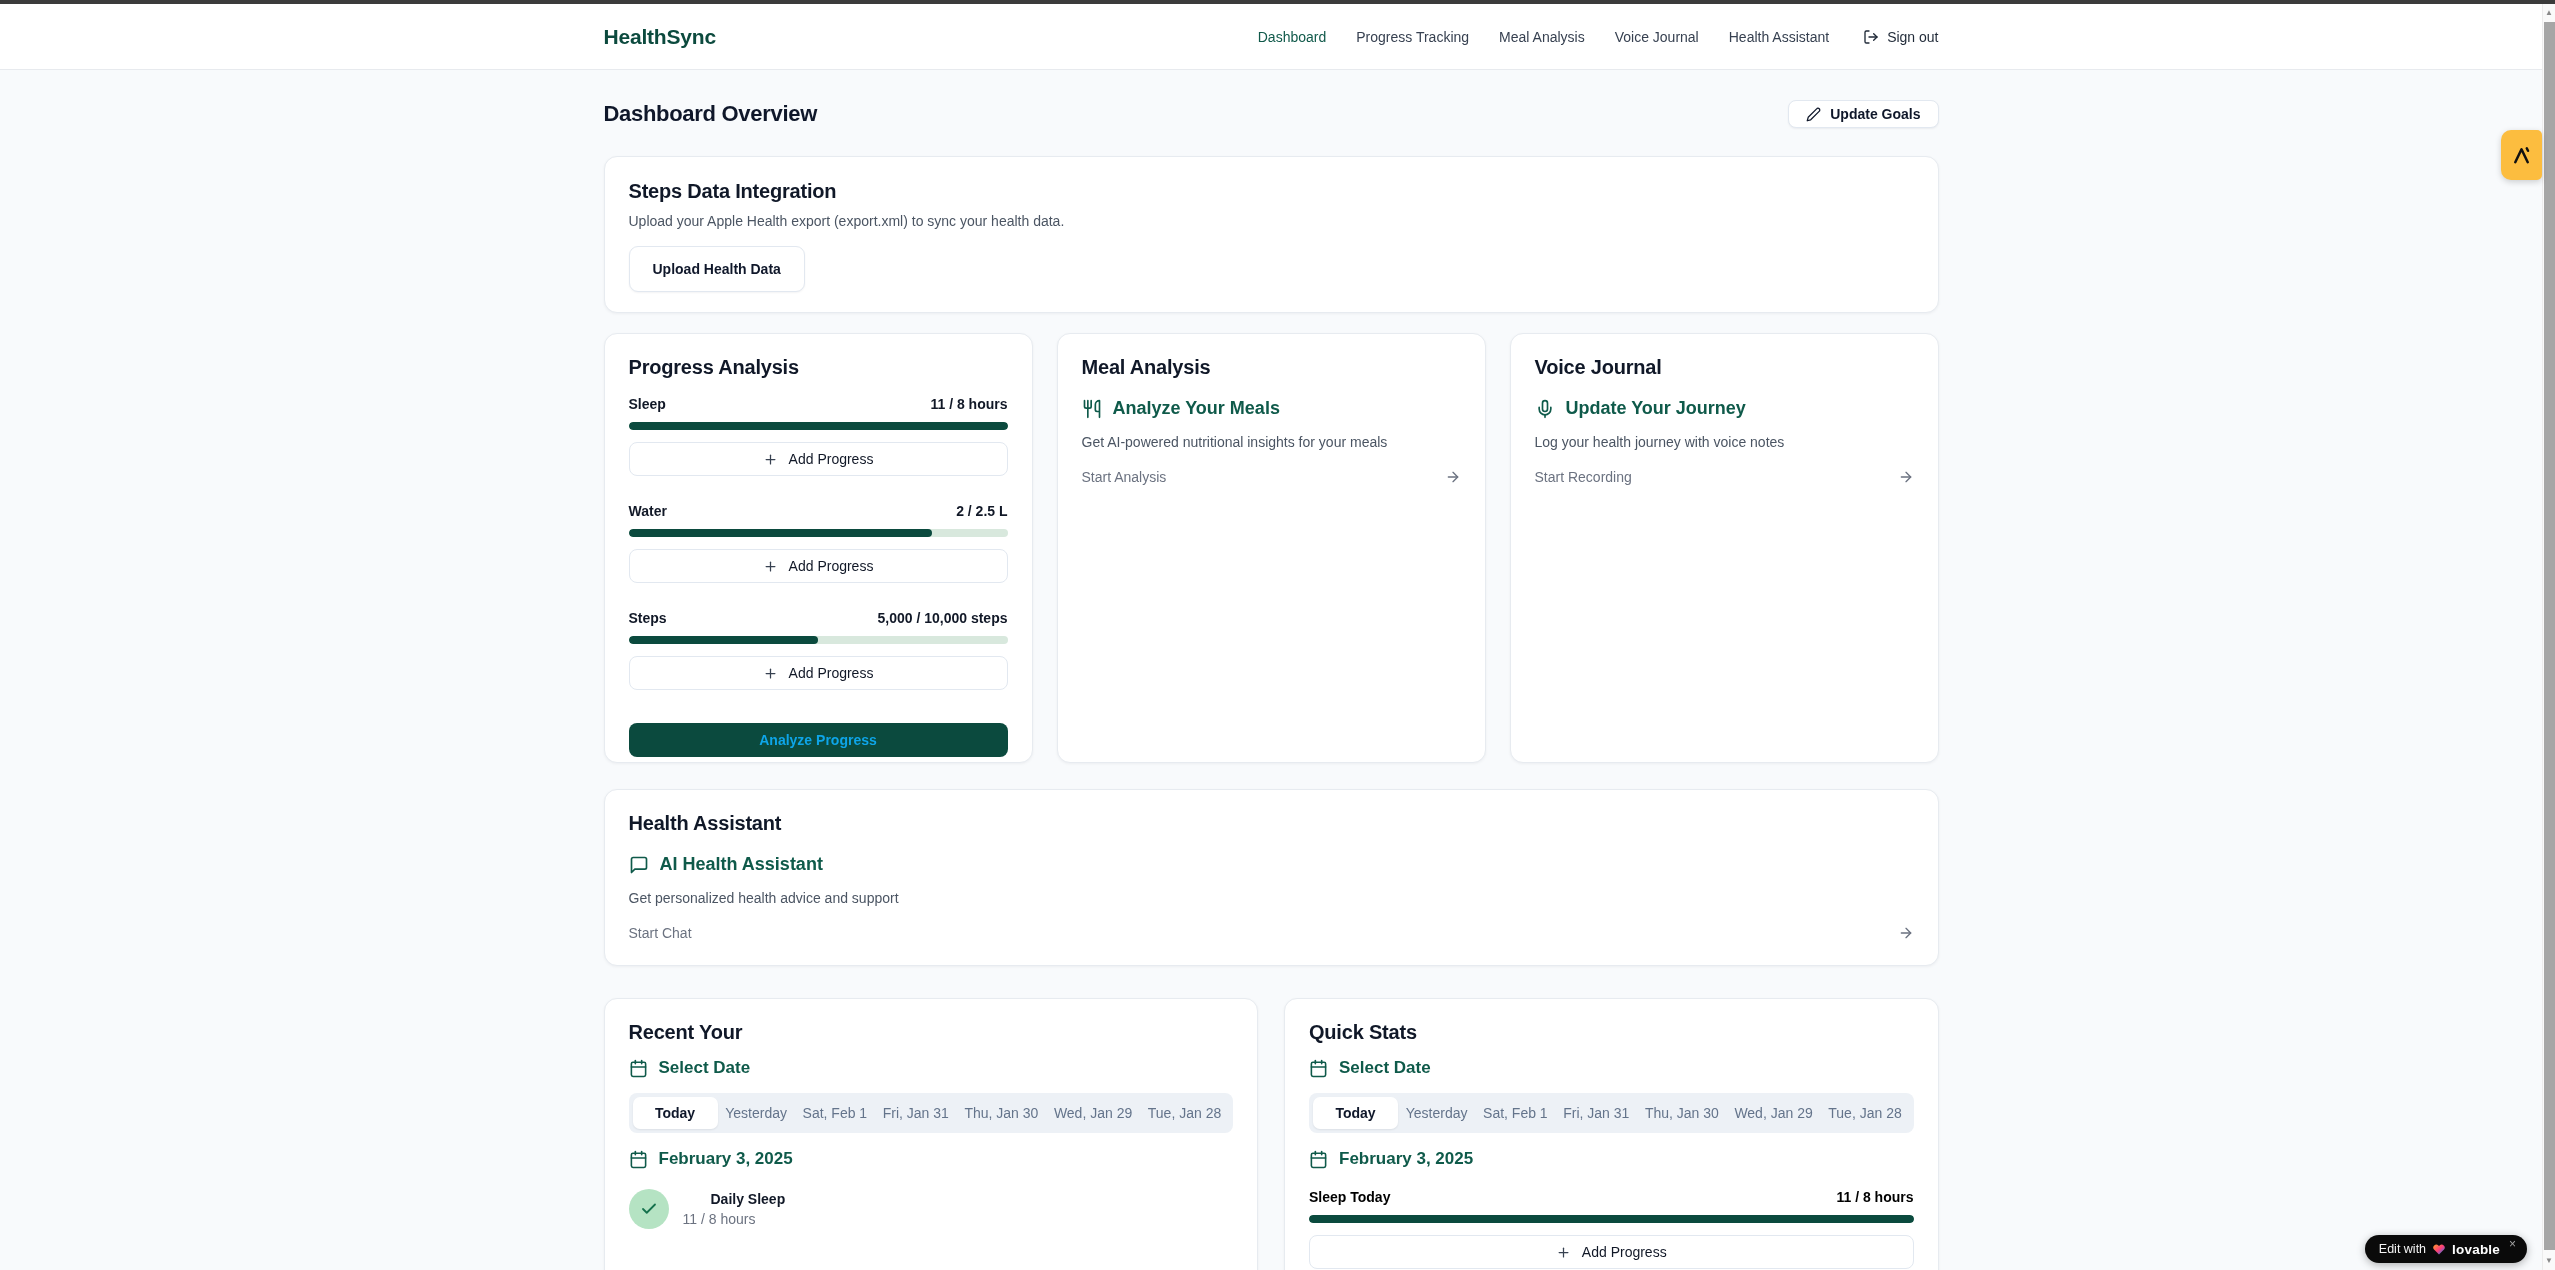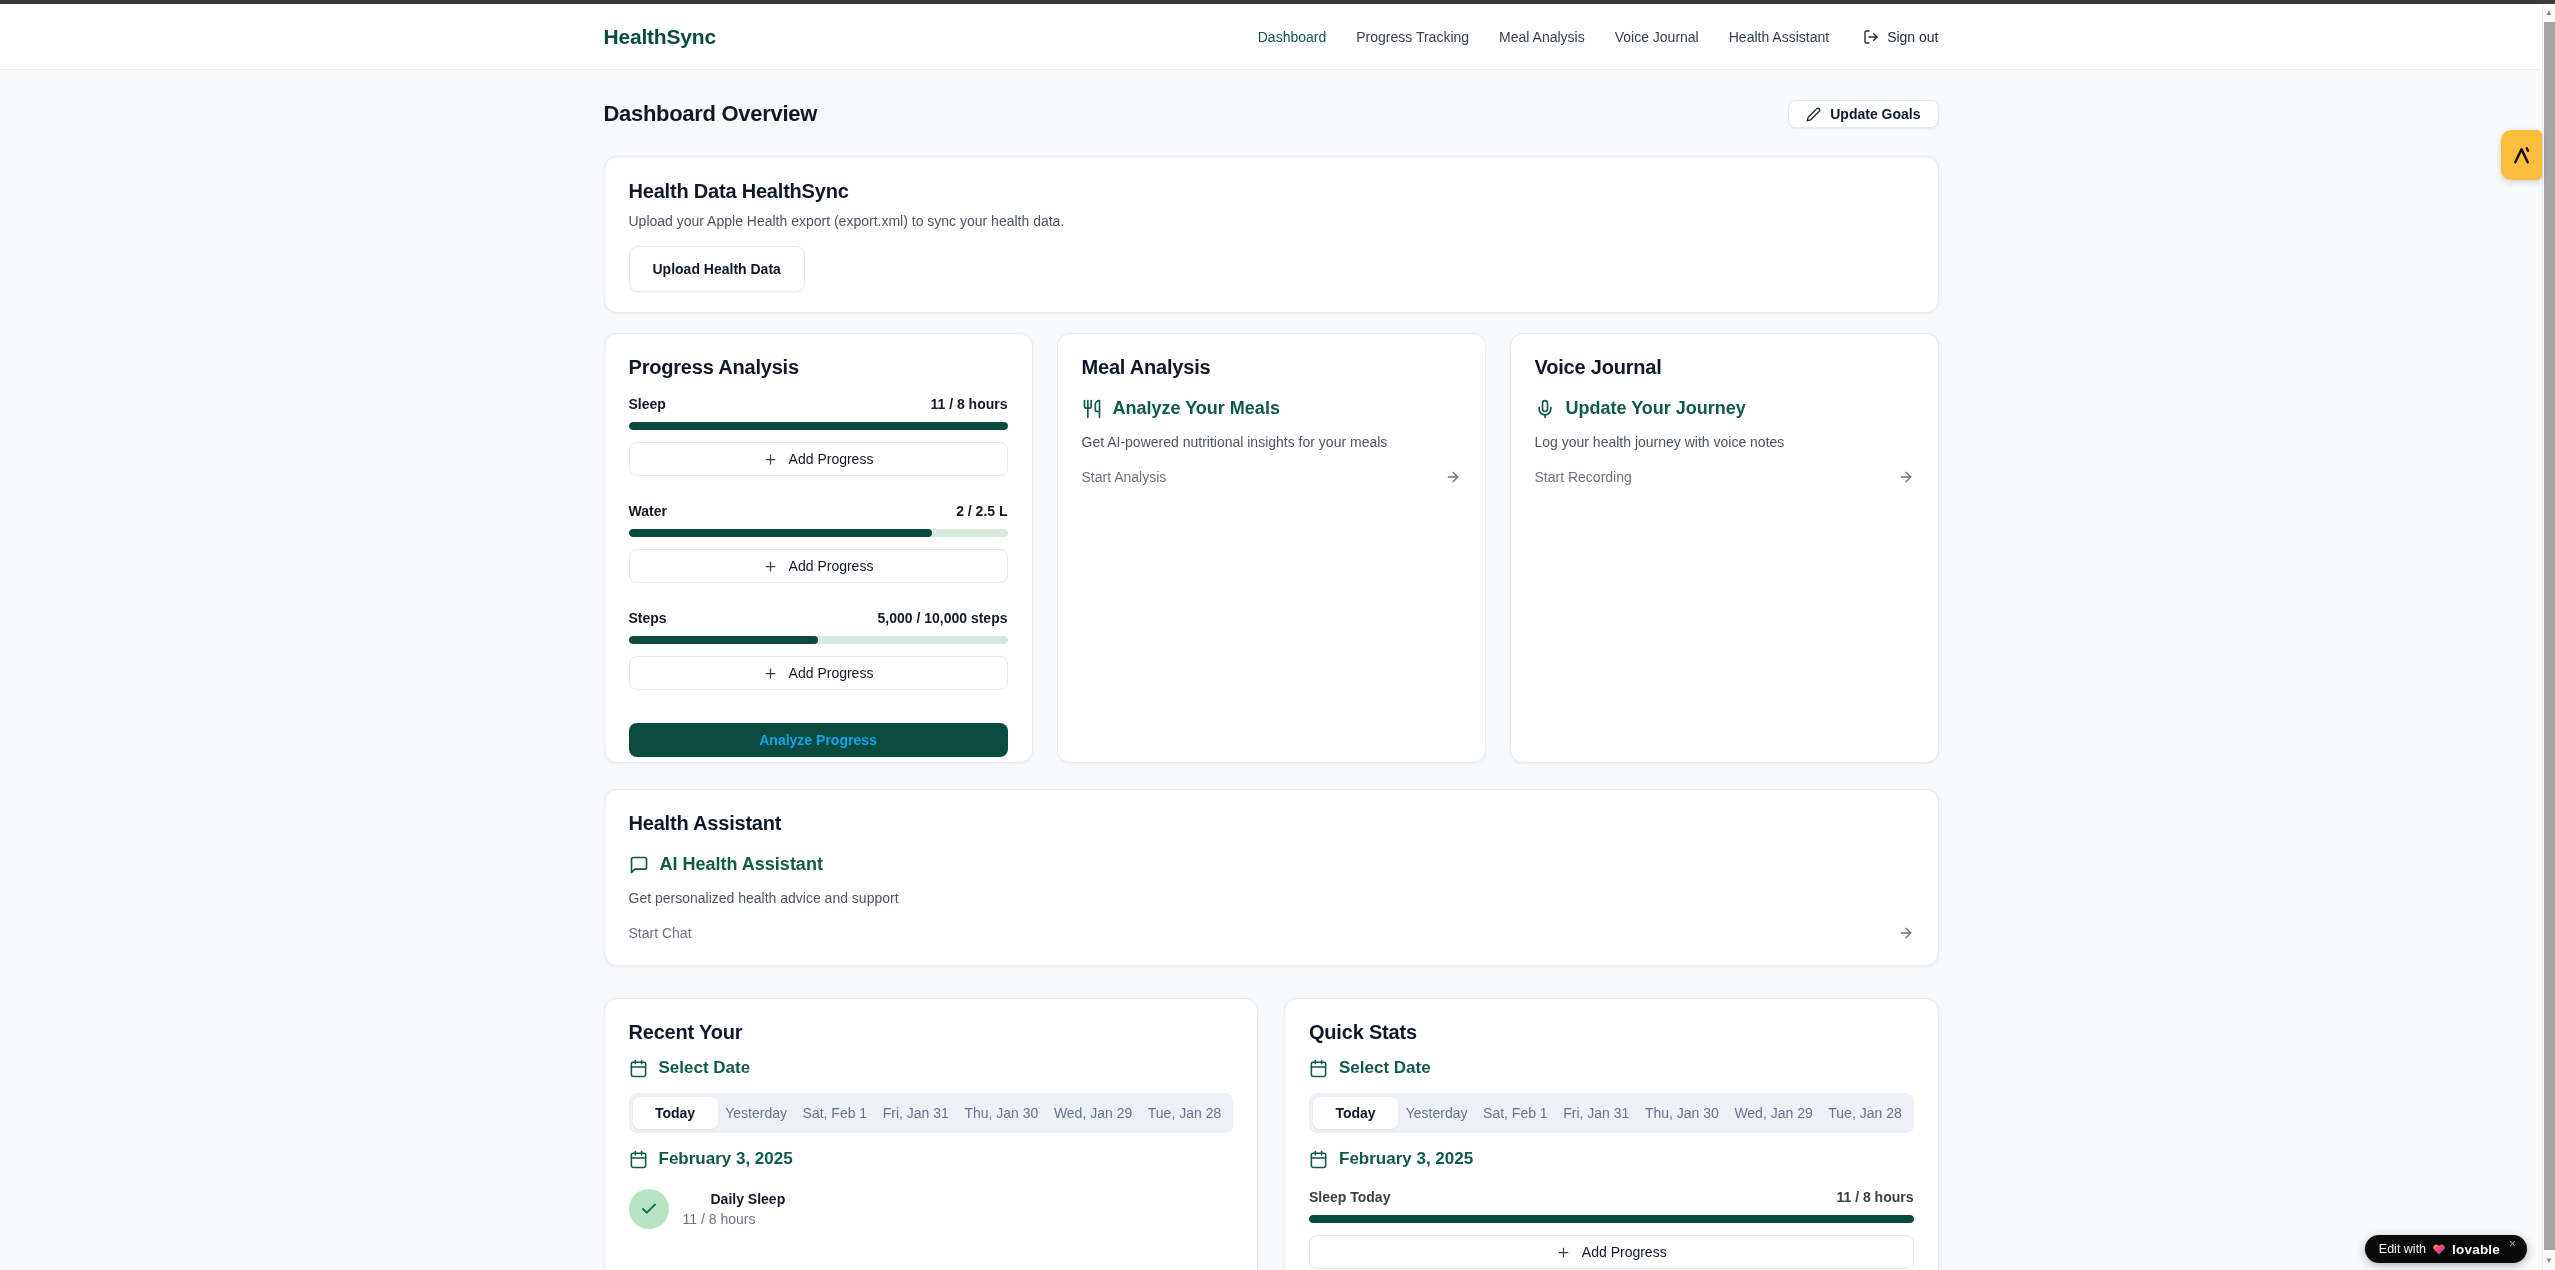--- a/index.html
+++ b/index.html
@@ -88,21 +88,21 @@
   .tabs { background:#edf1f6; border-radius:8px; padding:4px; display:flex; margin-bottom:16px; }
   .tab { flex:1 1 auto; text-align:center; font-size:14px; color:#64748b; padding:8px 2px; border-radius:7px; white-space:nowrap; cursor:pointer; }
   .tab.active { background:#fff; color:#0f172a; font-weight:600; box-shadow:0 1px 2px rgba(16,24,40,.08); flex:0 0 85px; }
   .date-row { margin-bottom:20px; }
 
   .goal-item { display:flex; align-items:center; gap:14px; margin-top:6px; }
   .goal-check { width:40px; height:40px; border-radius:50%; background:#b5e3c3; display:flex; align-items:center; justify-content:center; color:#15724d; }
   .goal-name { font-size:14px; font-weight:600; color:#111827; margin-bottom:4px;margin-left:28px; }
   .goal-sub { font-size:14px; color:#6b7280; }
 
-  .stat-labels { display:flex; justify-content:space-between; align-items:flex-start; font-size:14px; font-weight:600; color:#404040; margin:4px 0 10px; }
+  .stat-labels { display:flex; justify-content:space-between; align-items:flex-start; font-size:14px; font-weight:600; color:#000000; margin:4px 0 10px; }
 
   
   .side-badge {
     position:absolute; right:13px; top:130px; width:41px; height:50px; background:#fcbd3f;
     border-radius:10px 5px 5px 10px; display:flex; align-items:center; justify-content:center;
     box-shadow:0 2px 6px rgba(0,0,0,.18); z-index:50; cursor:pointer; color:#111;
   }
   .lovable-pill {
     position:absolute; right:28px; bottom:7px; height:28px; background:#0a0a0a; border-radius:15px;
     display:flex; align-items:center; gap:6px; padding:0 11px 0 14px; z-index:50; cursor:pointer;
@@ -151,21 +151,21 @@
             <span class="icon">
               <svg width="15" height="15" viewBox="0 0 24 24" fill="none" stroke="currentColor" stroke-width="2" stroke-linecap="round" stroke-linejoin="round">
                   <path d="M17 3a2.85 2.83 0 1 1 4 4L7.5 20.5 2 22l1.5-5.5Z"></path>
                 </svg>
             </span>
             <span>Update Goals</span>
           </button>
         </div>
 
         <section class="card card-integration">
-          <h2>Health Data HealthSync</h2>
+          <h2>Steps Data Integration</h2>
           <p>Upload your Apple Health export (export.xml) to sync your health data.</p>
           <button class="btn btn-upload">Upload Health Data</button>
         </section>
 
         <div class="grid3">
 
           <section class="card card-progress">
             <h2>Progress Analysis</h2>
 
             <div class="p-item">

